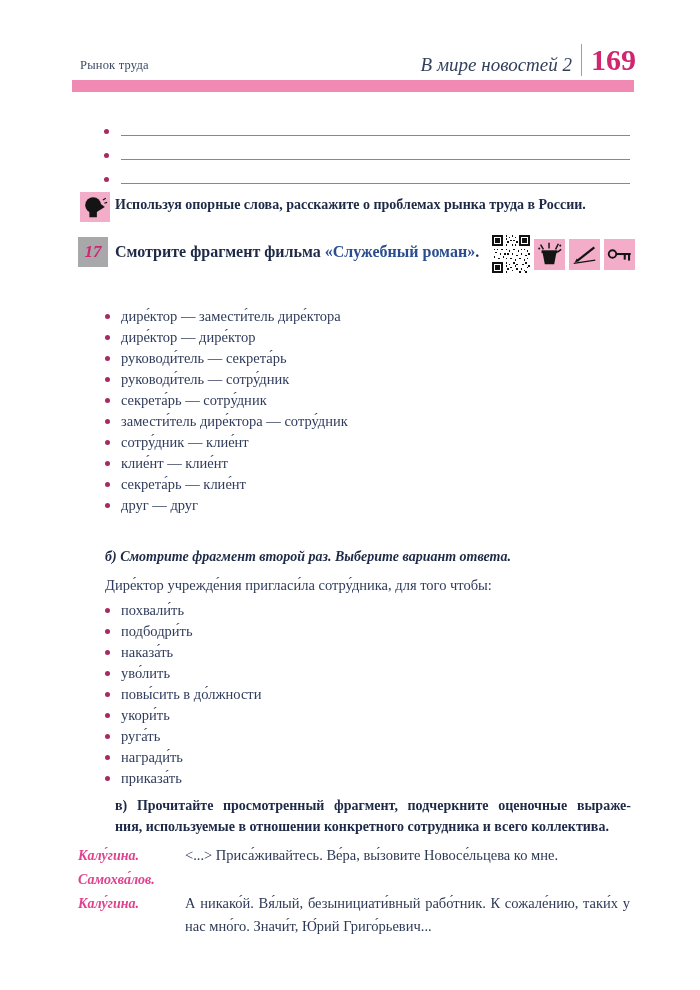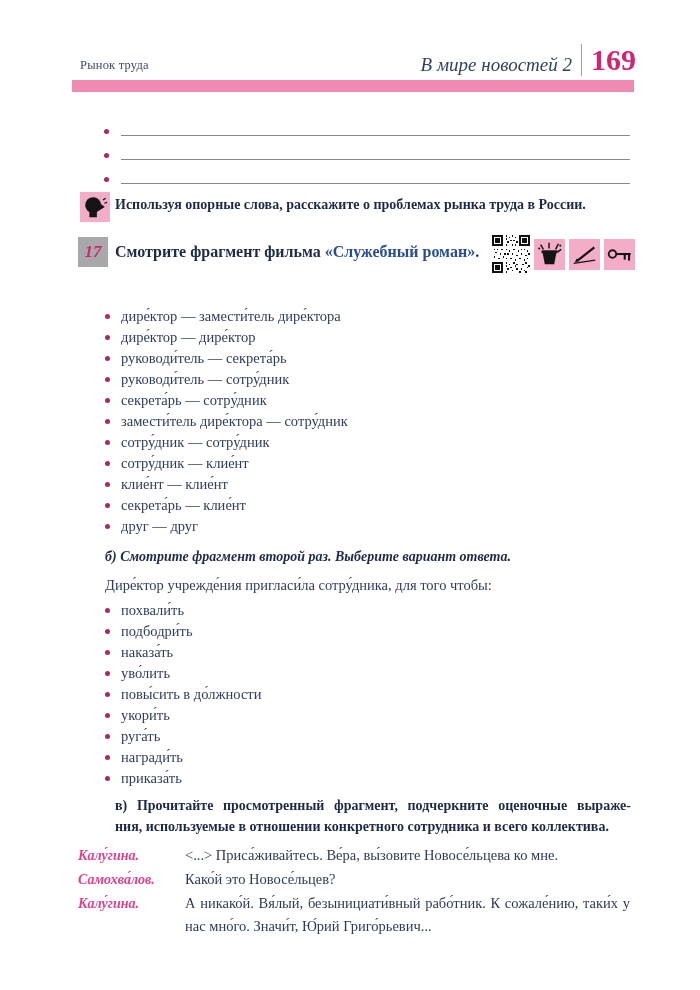--- a/index.html
+++ b/index.html
@@ -167,24 +167,20 @@
       <div class="li-row">
         <span class="bullet"></span>
         <span class="li-text">секрета́рь — сотру́дник</span>
       </div>
 
       <div class="li-row">
         <span class="bullet"></span>
         <span class="li-text">замести́тель дире́ктора — сотру́дник</span>
       </div>
 
-      <div class="li-row">
-        <span class="bullet"></span>
-        <span class="li-text">сотру́дник — сотру́дник</span>
-      </div>
 
       <div class="li-row">
         <span class="bullet"></span>
         <span class="li-text">сотру́дник — клие́нт</span>
       </div>
 
       <div class="li-row">
         <span class="bullet"></span>
         <span class="li-text">клие́нт — клие́нт</span>
       </div>
@@ -257,21 +253,20 @@
 
   <div class="dialogue">
 
       <div class="d-row">
         <span class="d-speaker">Калу́гина.</span>
         <span class="d-text">&lt;...&gt; Приса́живайтесь. Ве́ра, вы́зовите Новосе́льцева ко мне.</span>
       </div>
 
       <div class="d-row">
         <span class="d-speaker">Самохва́лов.</span>
-        <span class="d-text">Како́й это Новосе́льцев?</span>
       </div>
 
       <div class="d-row">
         <span class="d-speaker">Калу́гина.</span>
         <span class="d-text">А никако́й. Вя́лый, безынициати́вный рабо́тник. К сожале́нию, таки́х у нас мно́го. Значи́т, Ю́рий Григо́рьевич...</span>
       </div>
     </div>
 
 </div>
 

